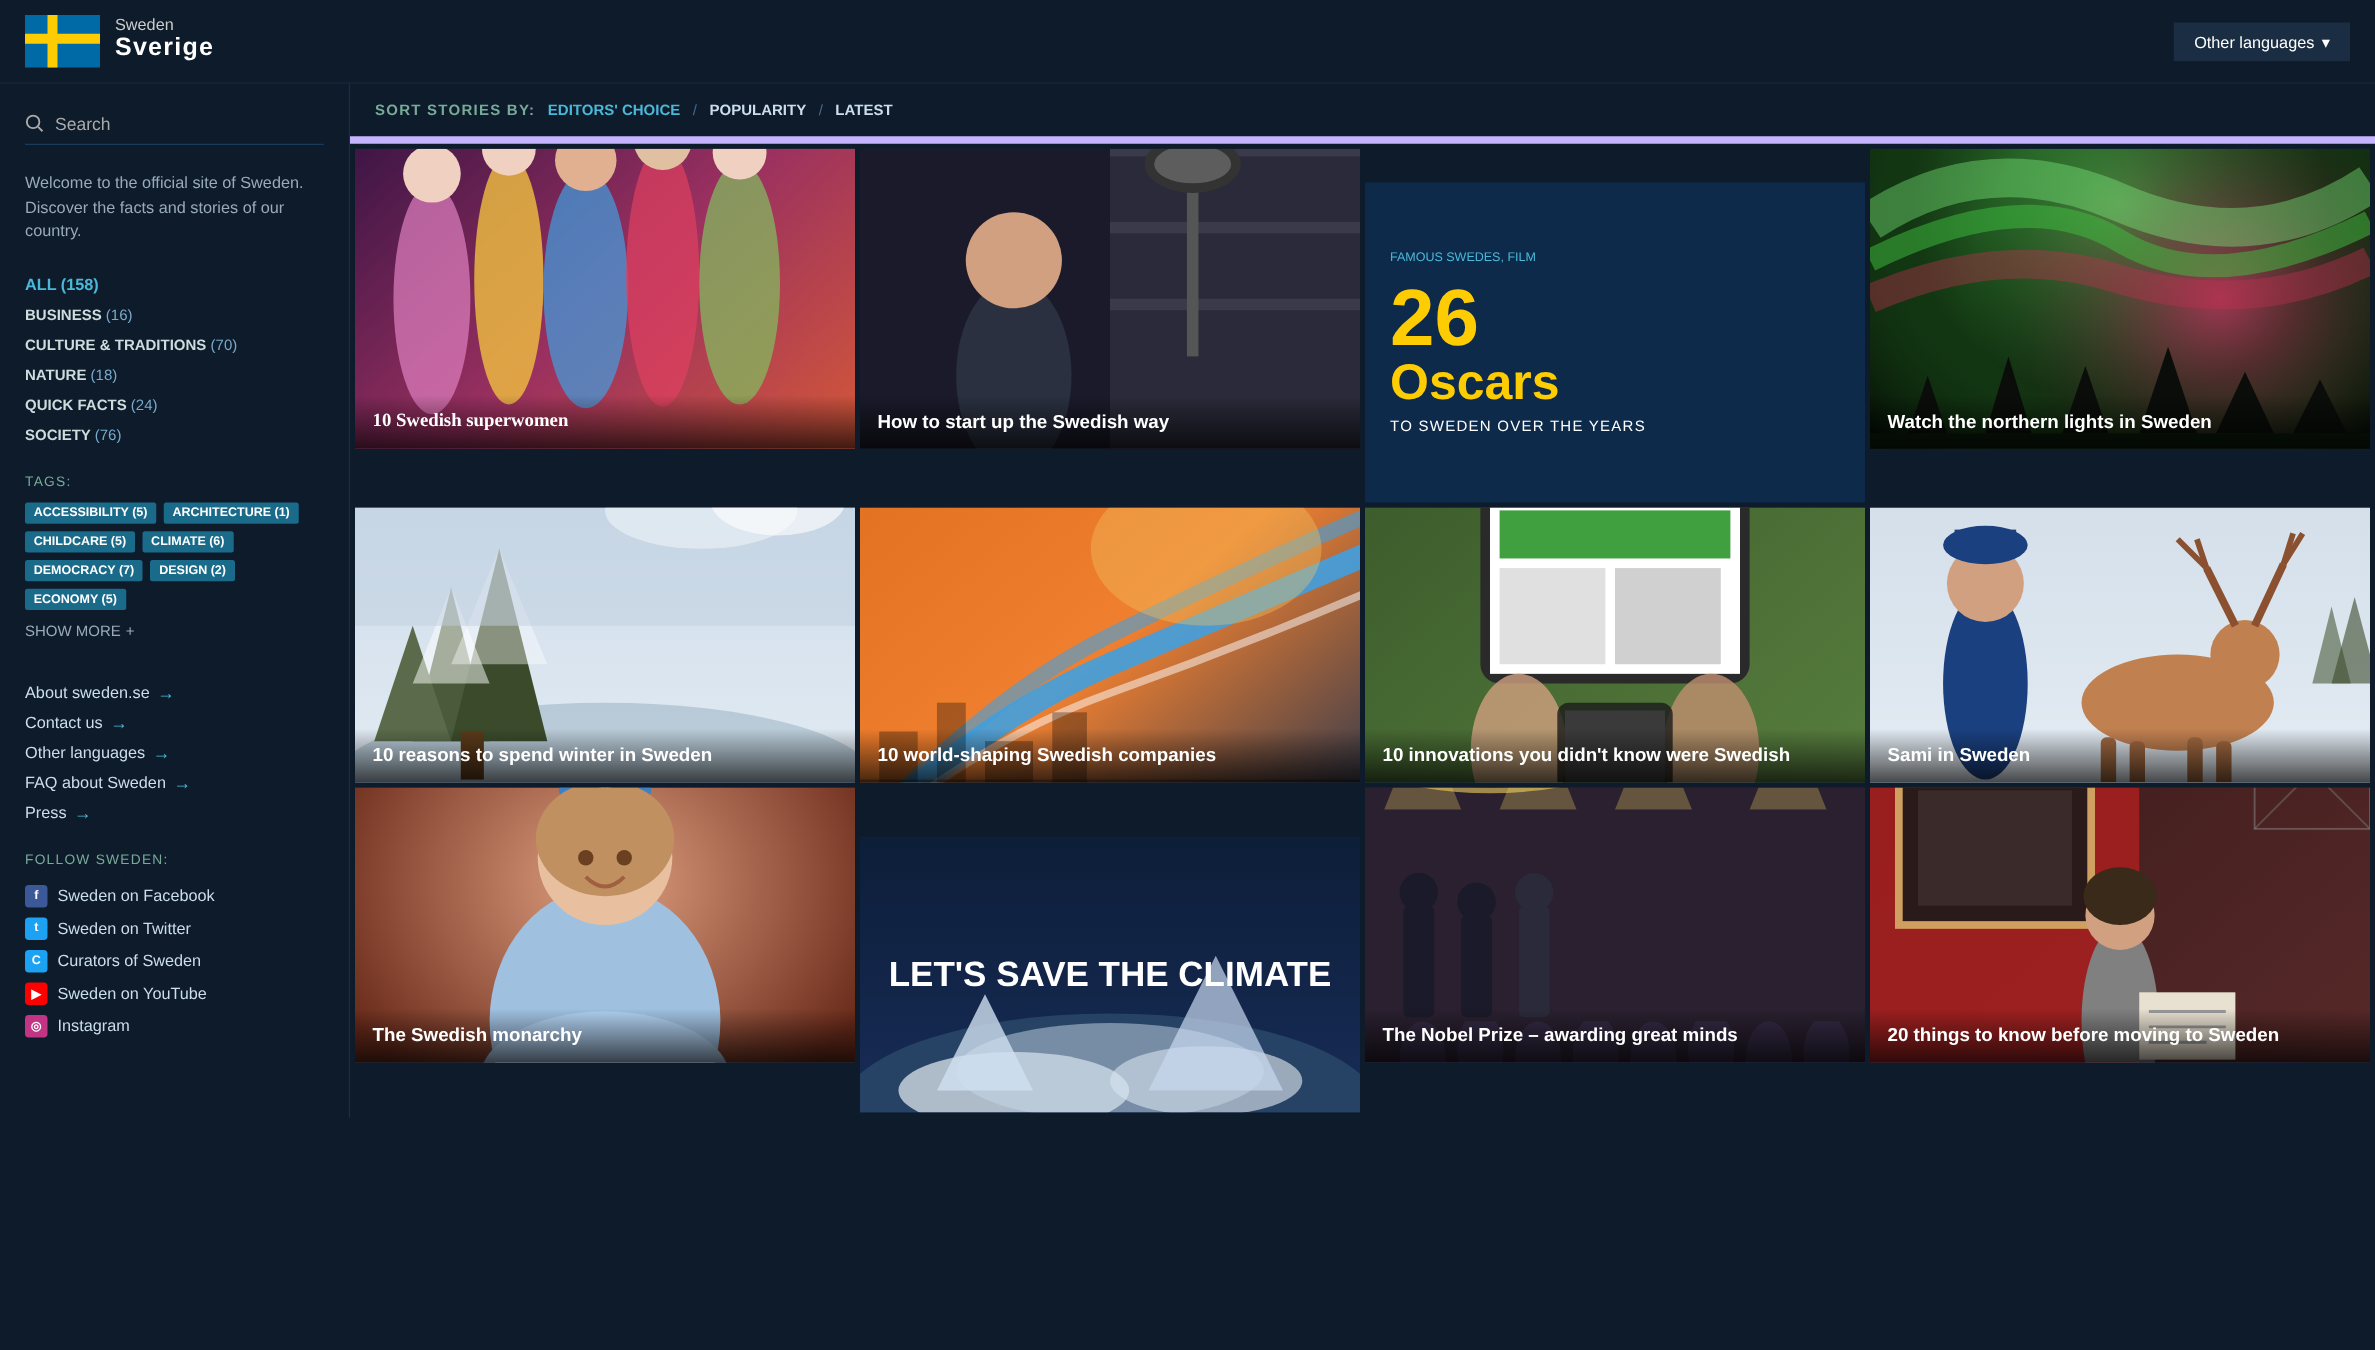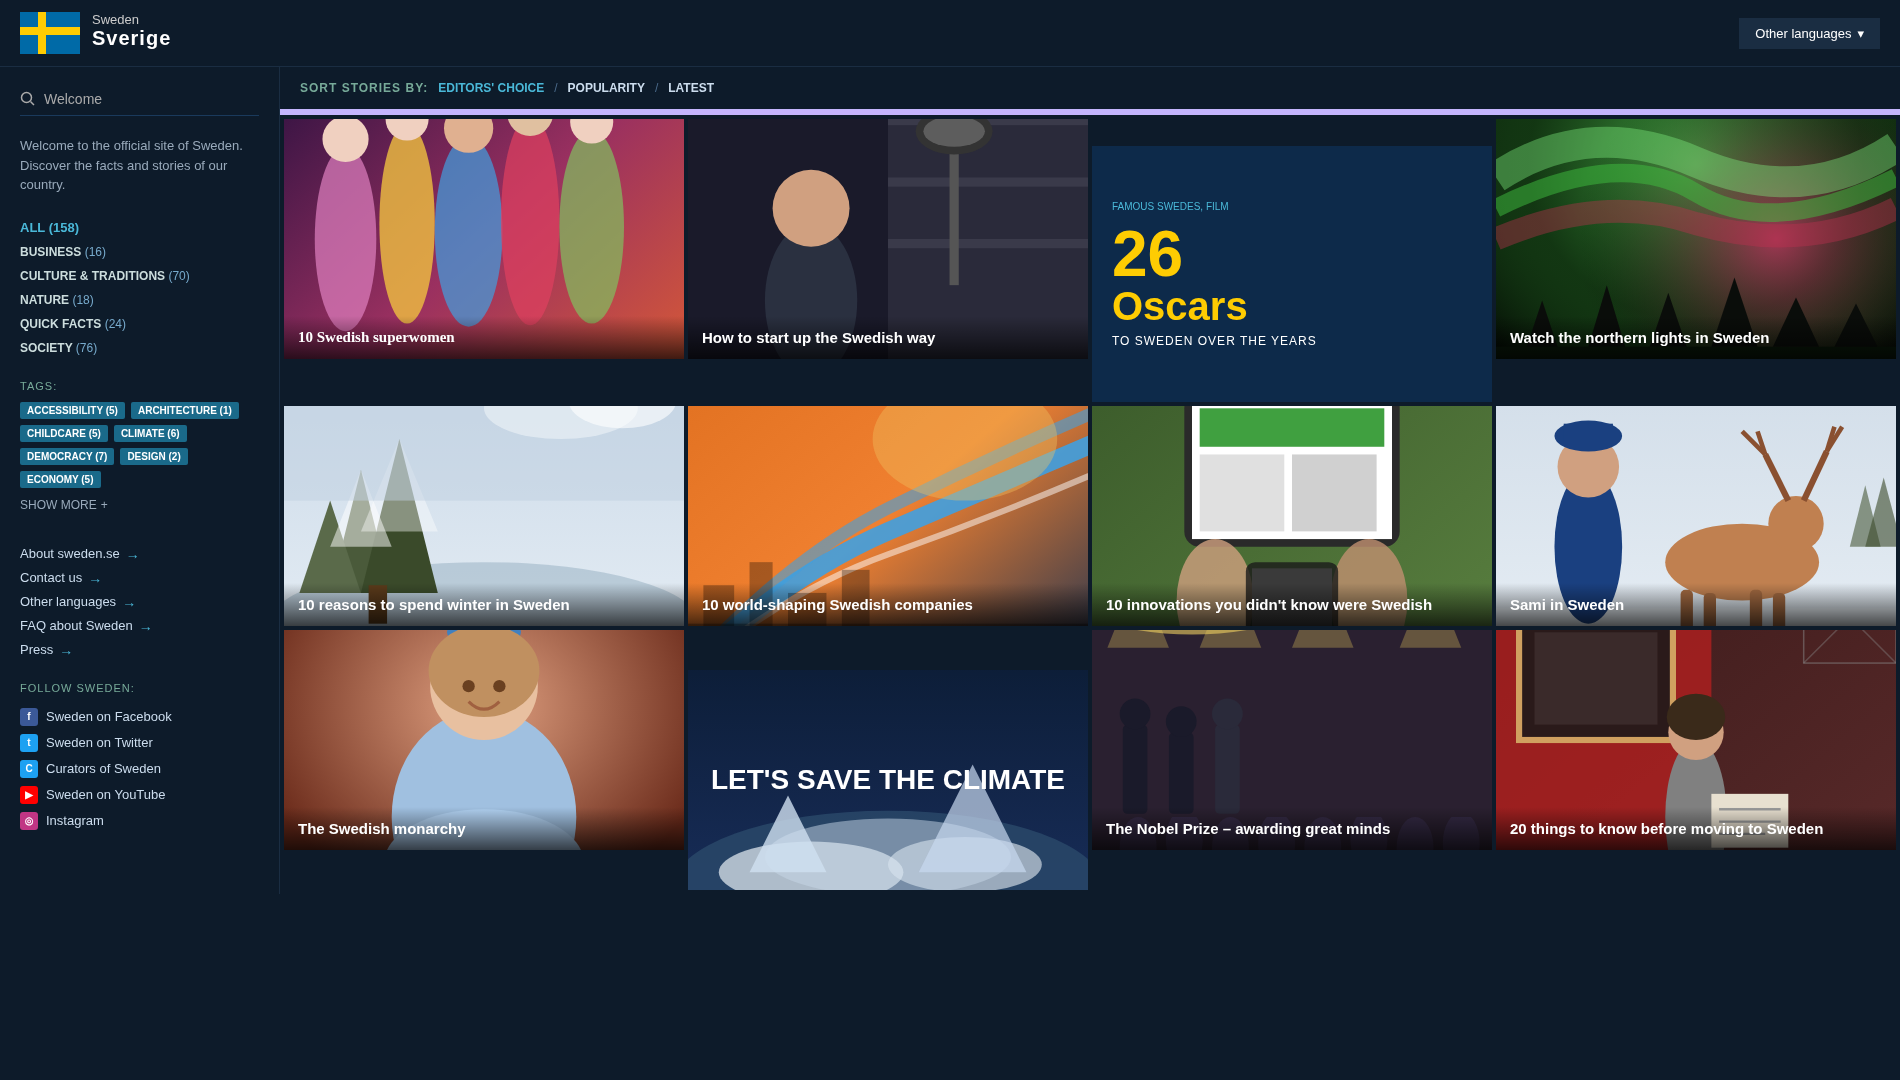--- a/index.html
+++ b/index.html
@@ -366,21 +366,21 @@
 
 <div class="layout">
 
   <aside class="sidebar">
 
     <div class="search-bar">
       <svg width="16" height="16" viewBox="0 0 16 16" fill="#aaa">
         <circle cx="6.5" cy="6.5" r="5" stroke="#aaa" stroke-width="1.5" fill="none"></circle>
         <line x1="10.5" y1="10.5" x2="14" y2="14" stroke="#aaa" stroke-width="1.5"></line>
       </svg>
-      <span style="color:#aaa;font-size:14px;">Welcome</span>
+      <span style="color:#aaa;font-size:14px;">Search</span>
     </div>
 
     <p class="welcome-text">Welcome to the official site of Sweden. Discover the facts and stories of our country.</p>
 
     <ul class="category-list">
       <li class="active">
         <span style="color:#4ab8d8;font-weight:bold;text-transform:uppercase;font-size:13px;">ALL <span class="count">(158)</span></span>
       </li>
       <li class="inactive">BUSINESS <span class="count">(16)</span></li>
       <li class="inactive">CULTURE &amp; TRADITIONS <span class="count">(70)</span></li>

